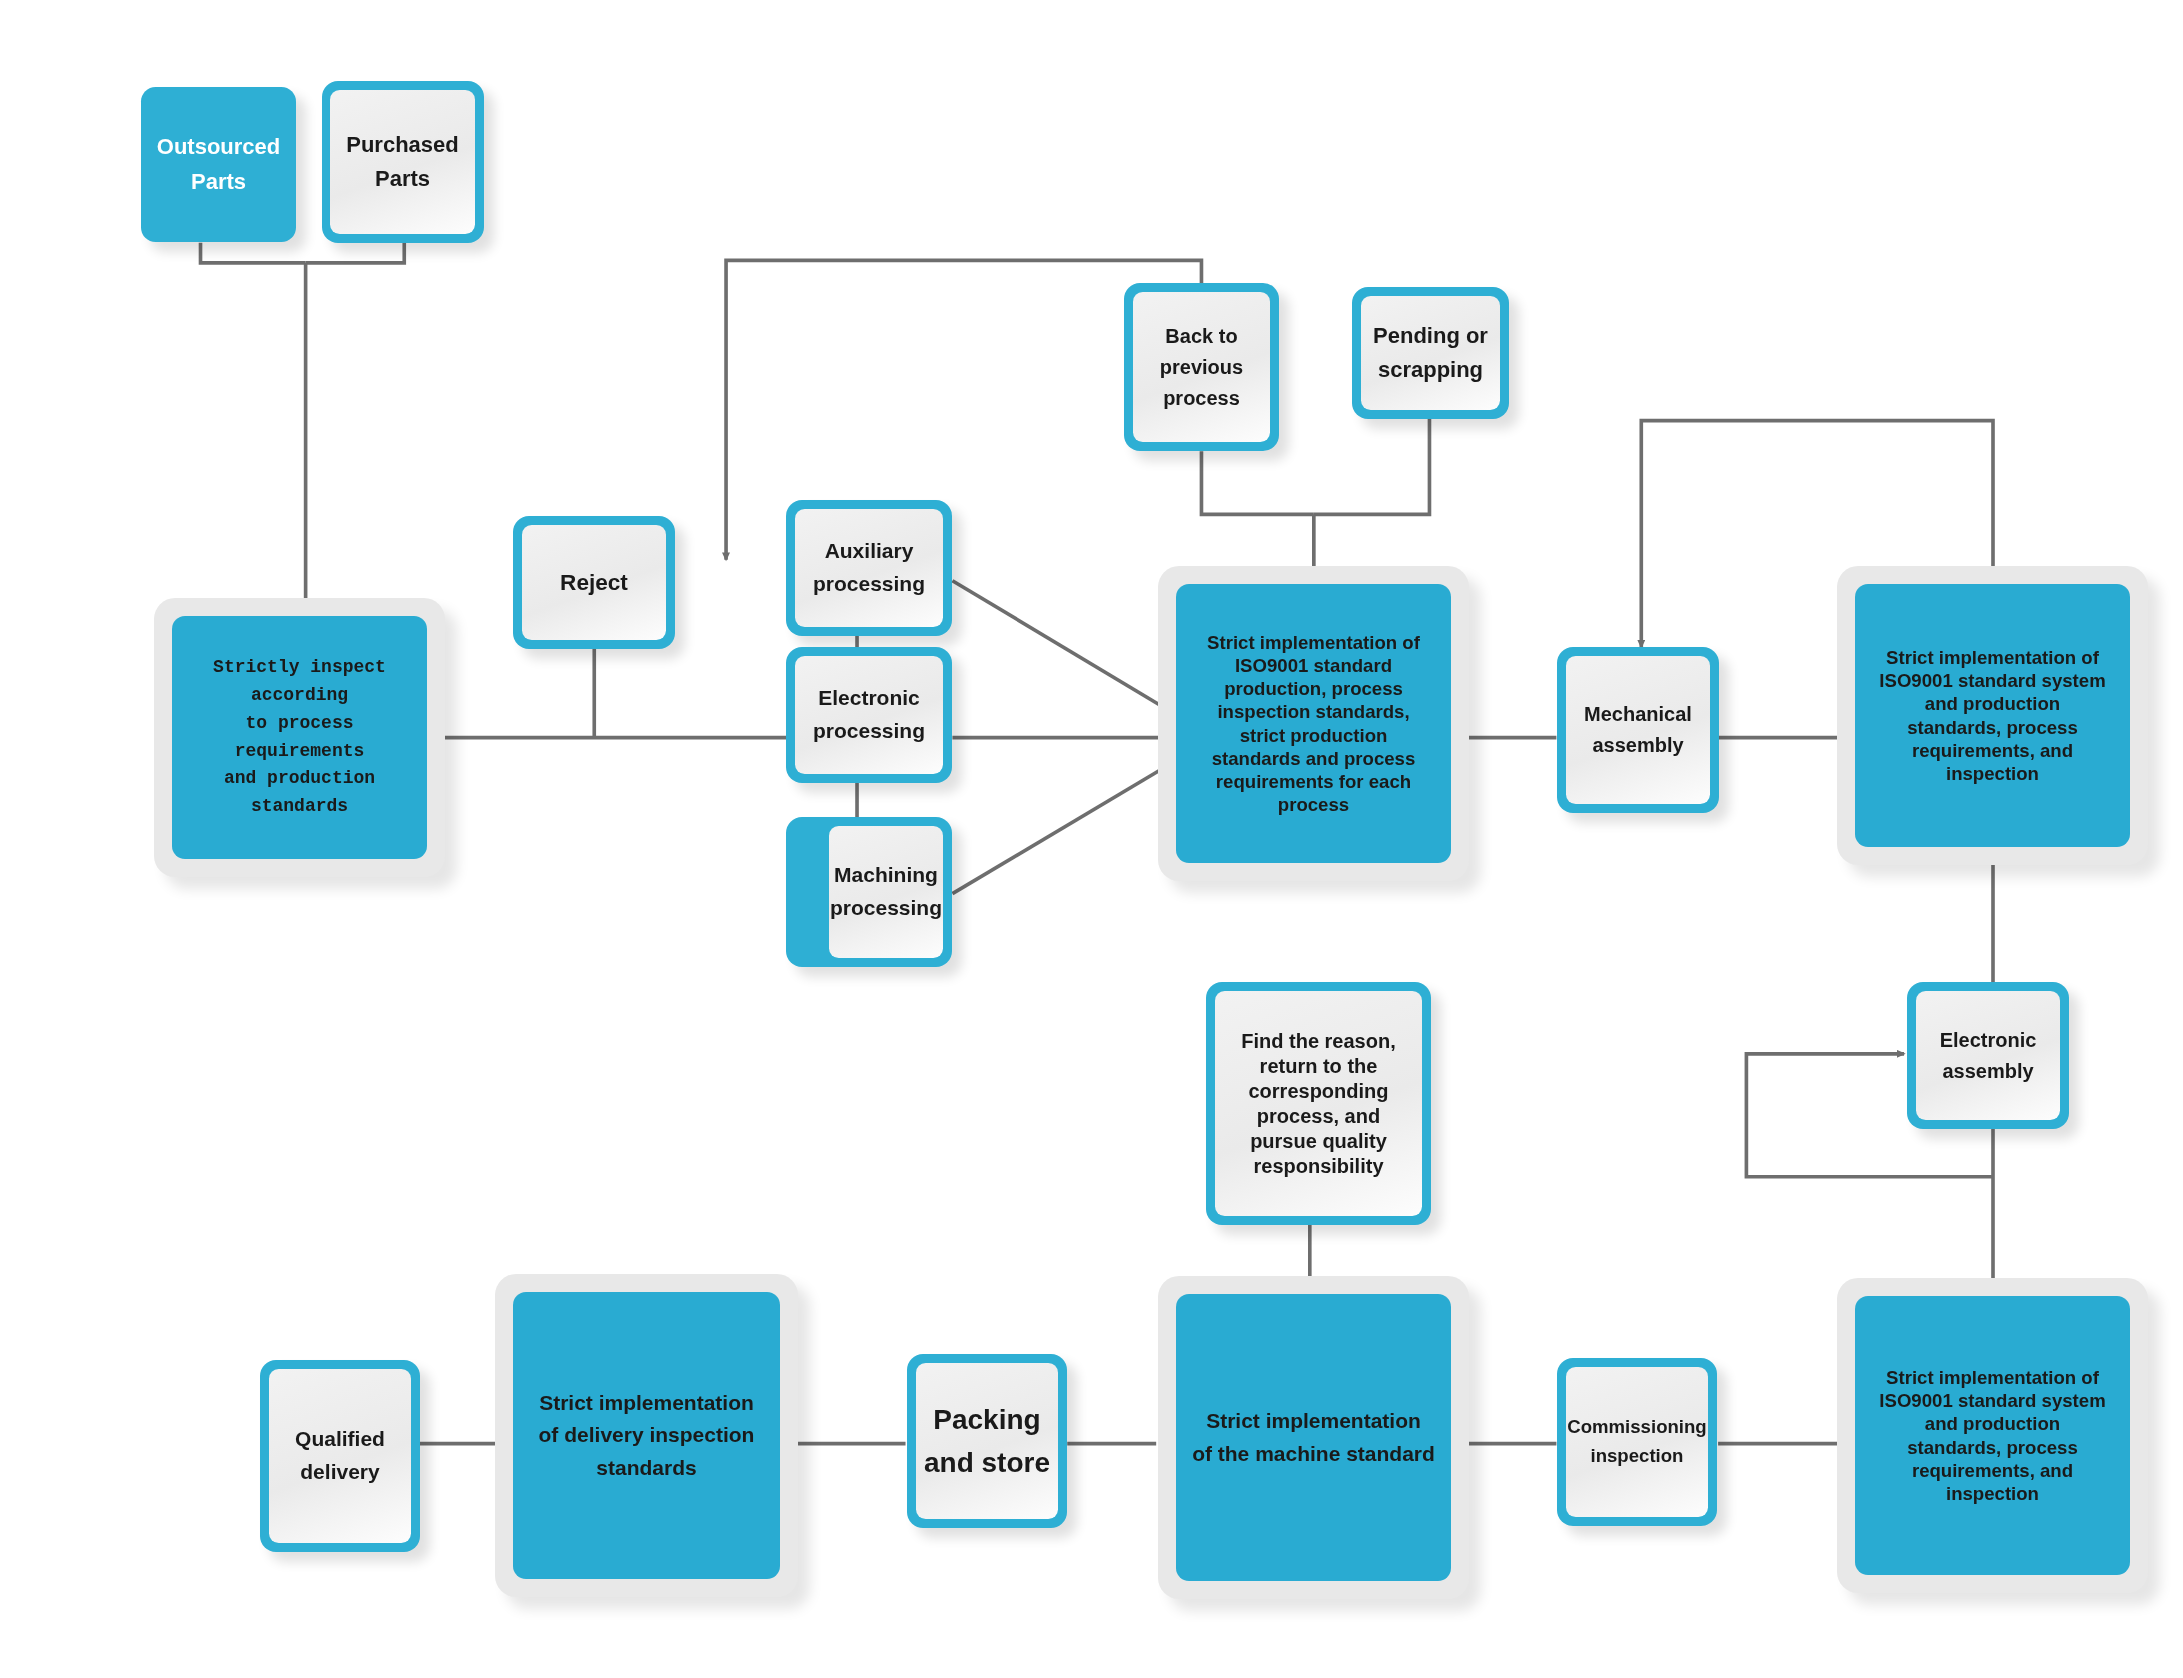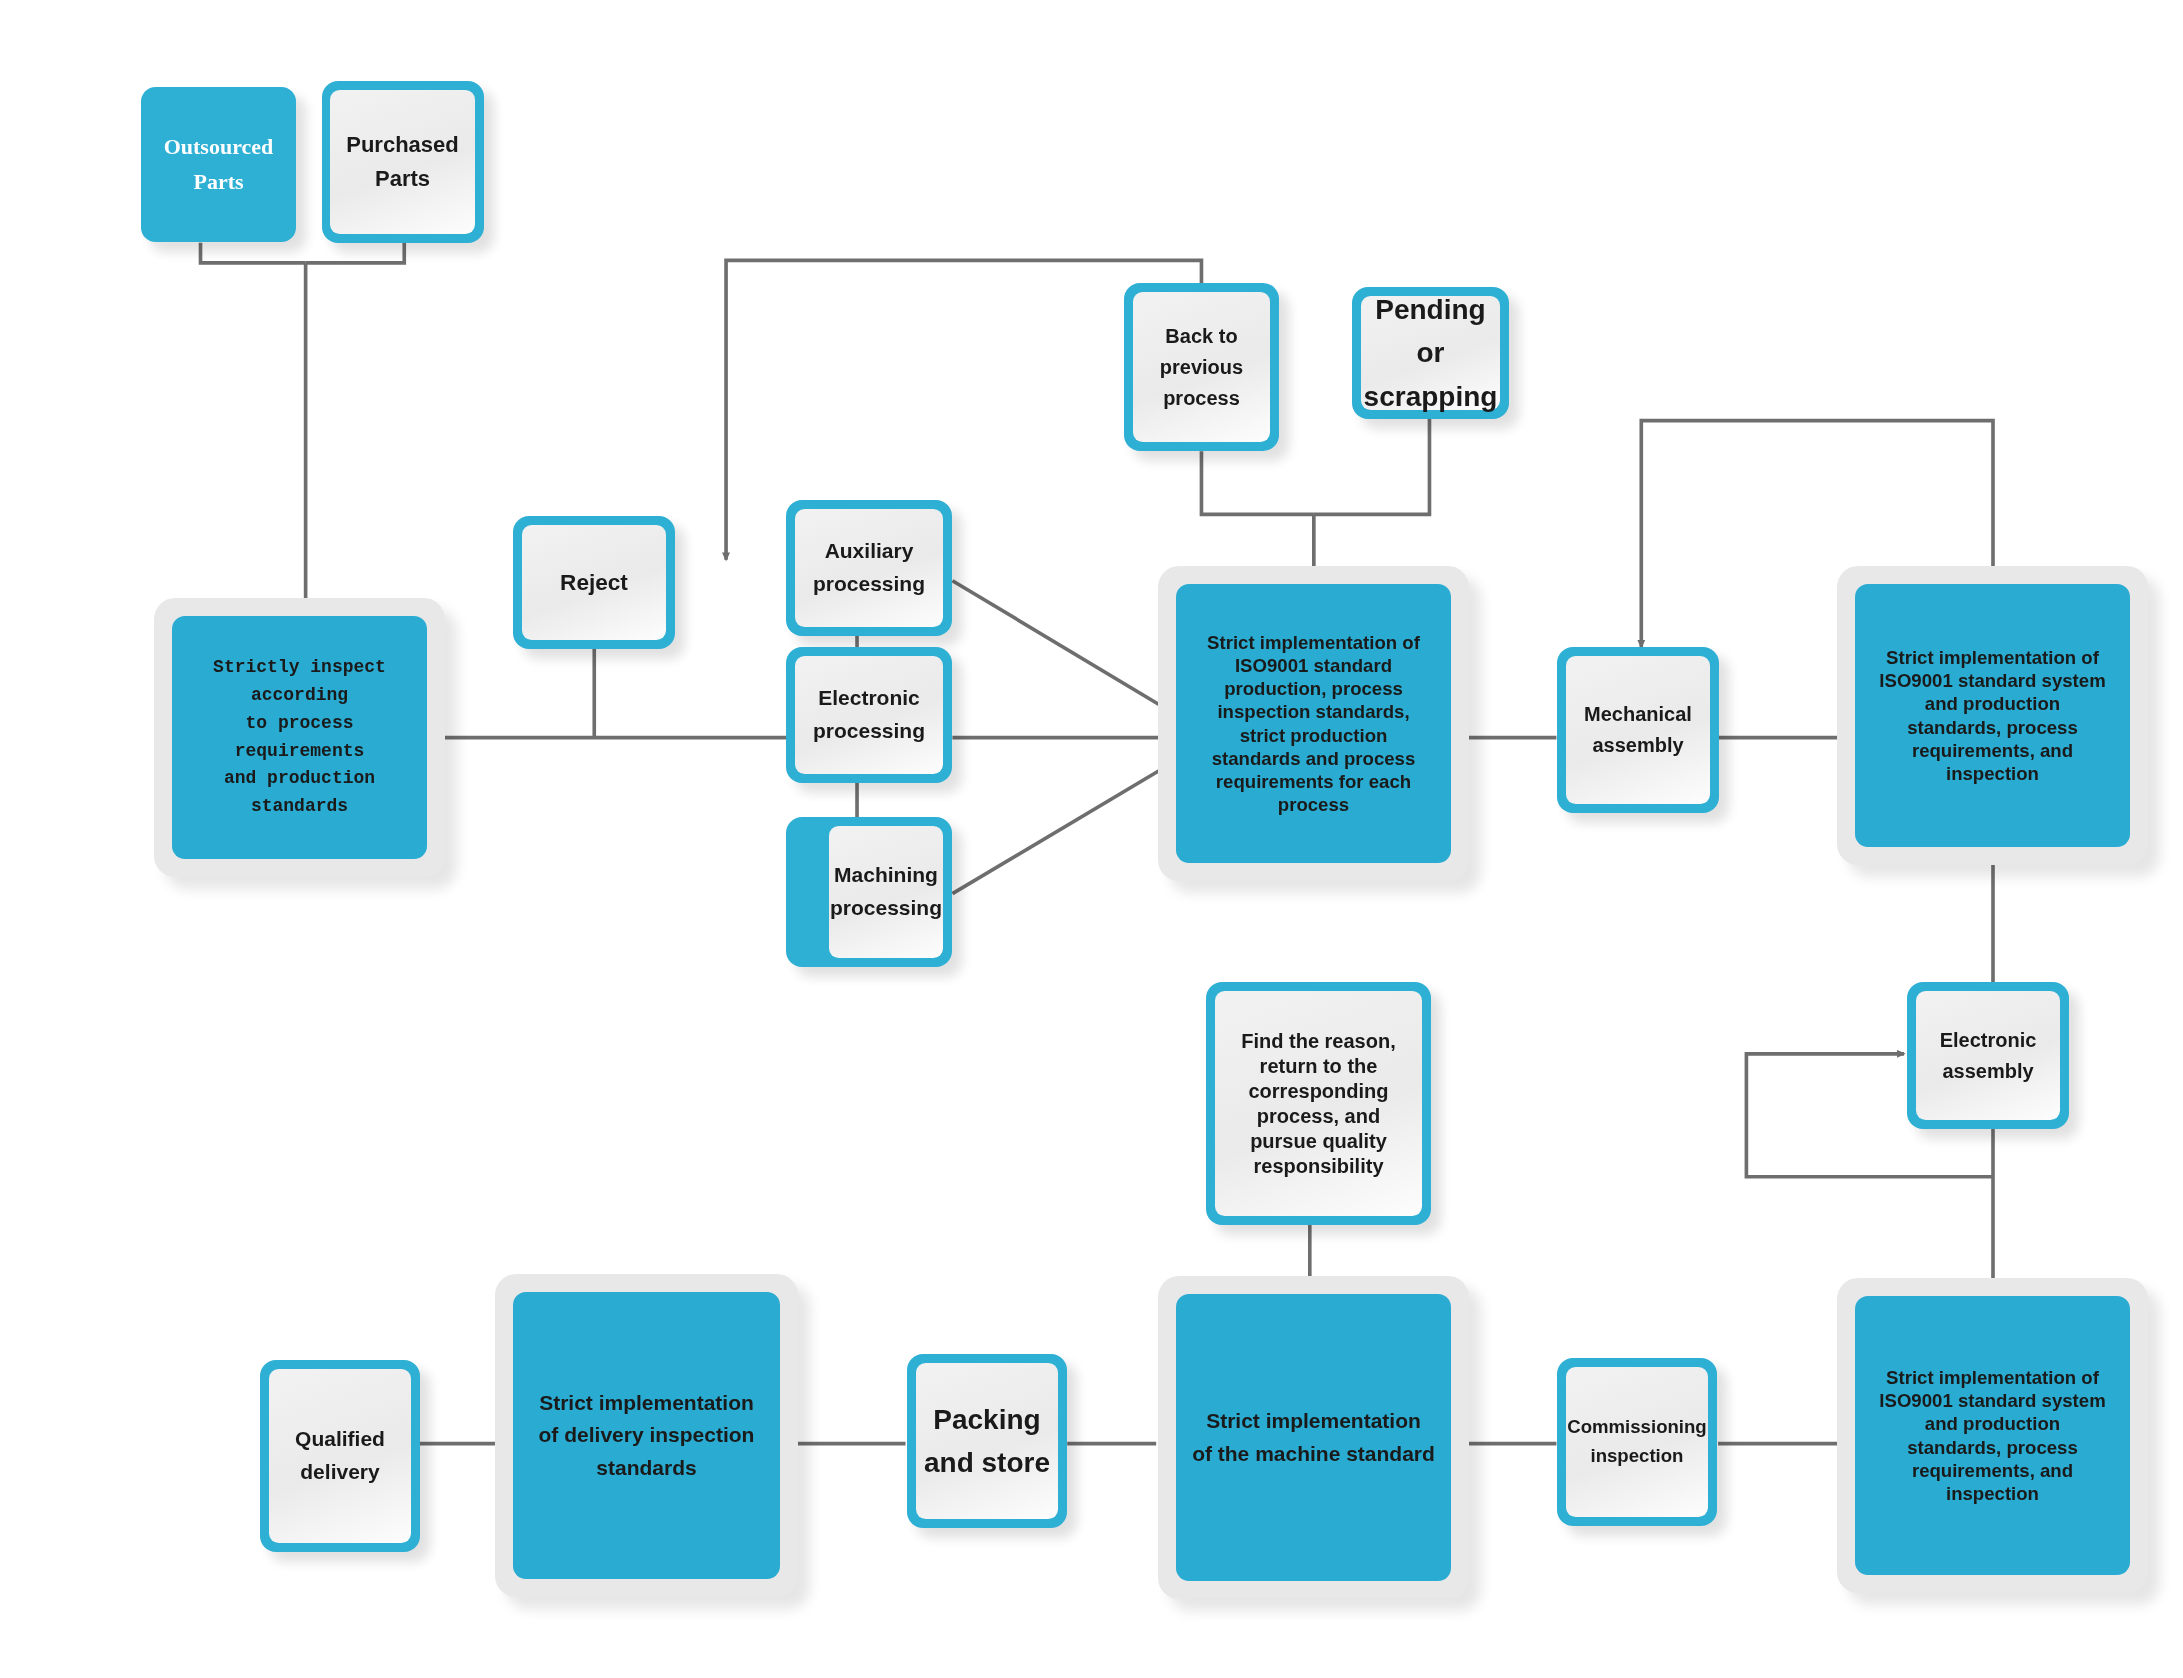--- a/index.html
+++ b/index.html
@@ -52,21 +52,21 @@
   
   .node.flat{
     background:#2EAFD4;
     border-radius:14.6px;
     box-shadow:9.7px 9.7px 11.3px rgba(0,0,0,.12);
     color:#ffffff;
     padding:6.5px;
   }
   .node.flat .inner{
     width:100%;height:100%;
-    display:flex;align-items:center;justify-content:center;font-family:Liberation Serif, serif;
+    display:flex;align-items:center;justify-content:center;
   }
   .lbl{white-space:pre-line;line-height:1.55;}
   .lbl.tight{line-height:1.25;}
 </style>
 </head>
 <body>
 
 <div id="stage">
 
   <svg class="links" viewBox="0 0 2700 2076" preserveAspectRatio="none">
@@ -172,21 +172,21 @@
   </div>
 
   <div class="node outline" style="left:1124px;top:283px;width:155px;height:168px;font-size:20px;">
     <span class="inner">
       <span class="lbl">Back to
 previous
 process</span>
     </span>
   </div>
 
-  <div class="node outline" style="left:1352px;top:287px;width:157px;height:132px;font-size:28px;">
+  <div class="node outline" style="left:1352px;top:287px;width:157px;height:132px;font-size:22px;">
     <span class="inner">
       <span class="lbl">Pending or
 scrapping</span>
     </span>
   </div>
 
   <div class="node solid" style="left:1158px;top:566px;width:311px;height:315px;font-size:18.6px;">
     <span class="inner">
       <span class="lbl tight">Strict implementation of
 ISO9001 standard

